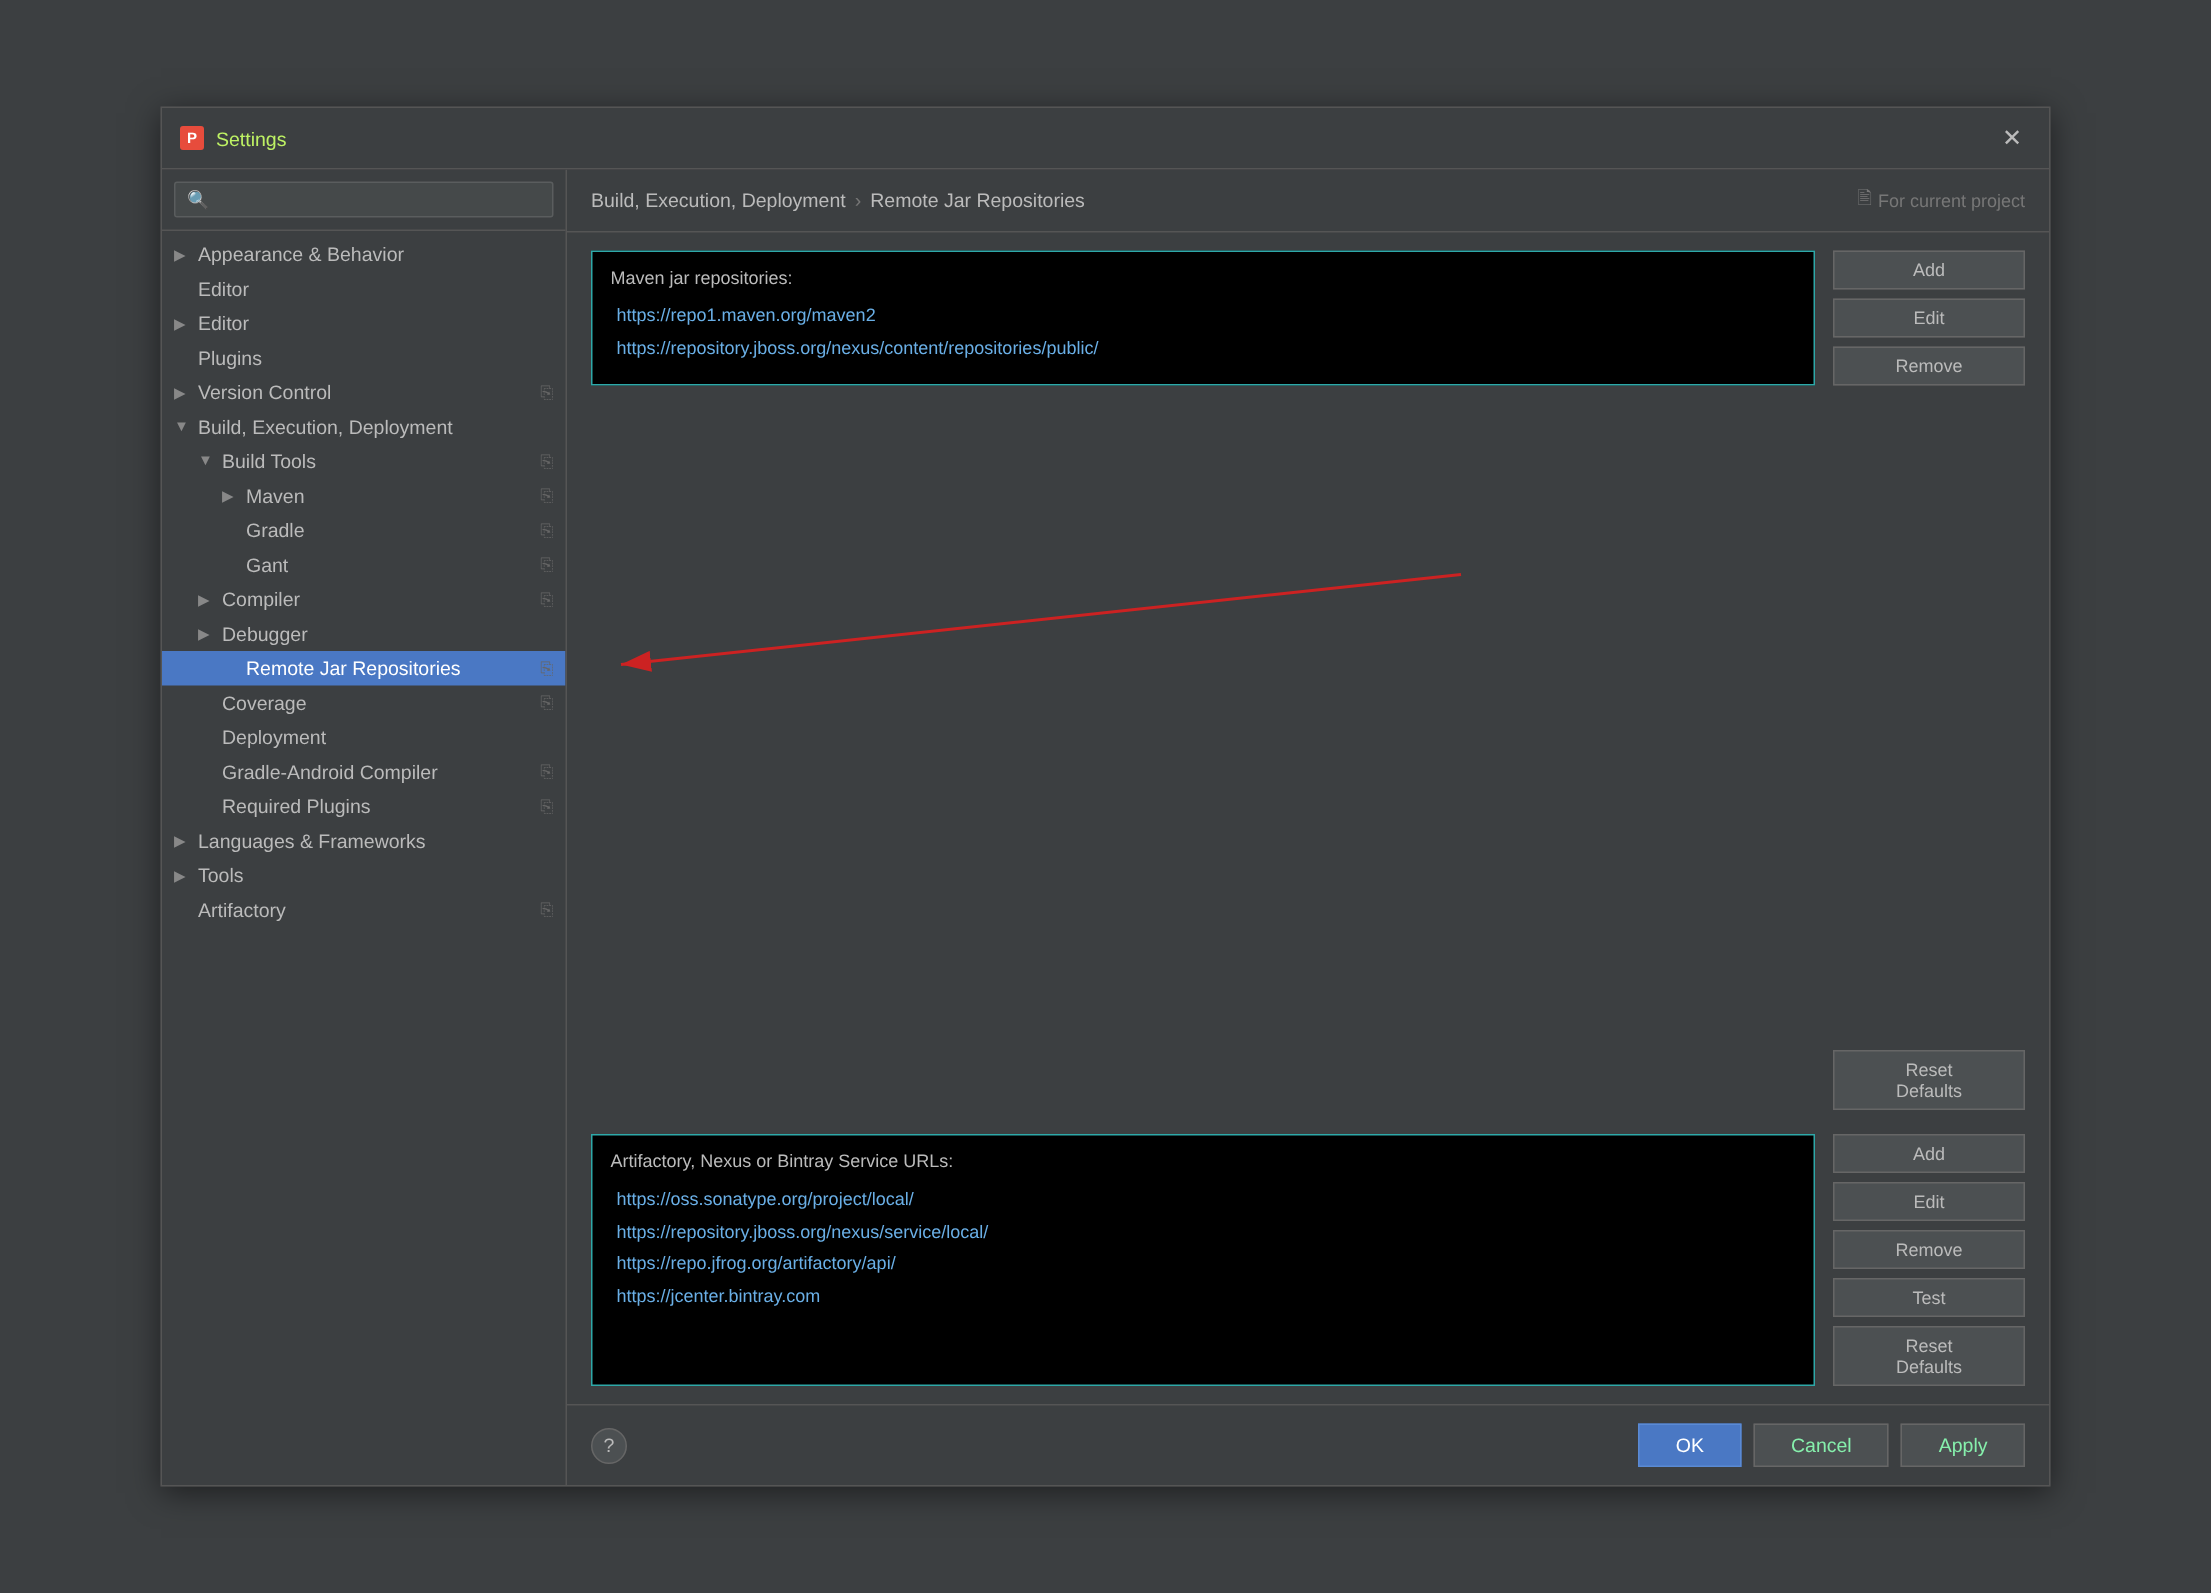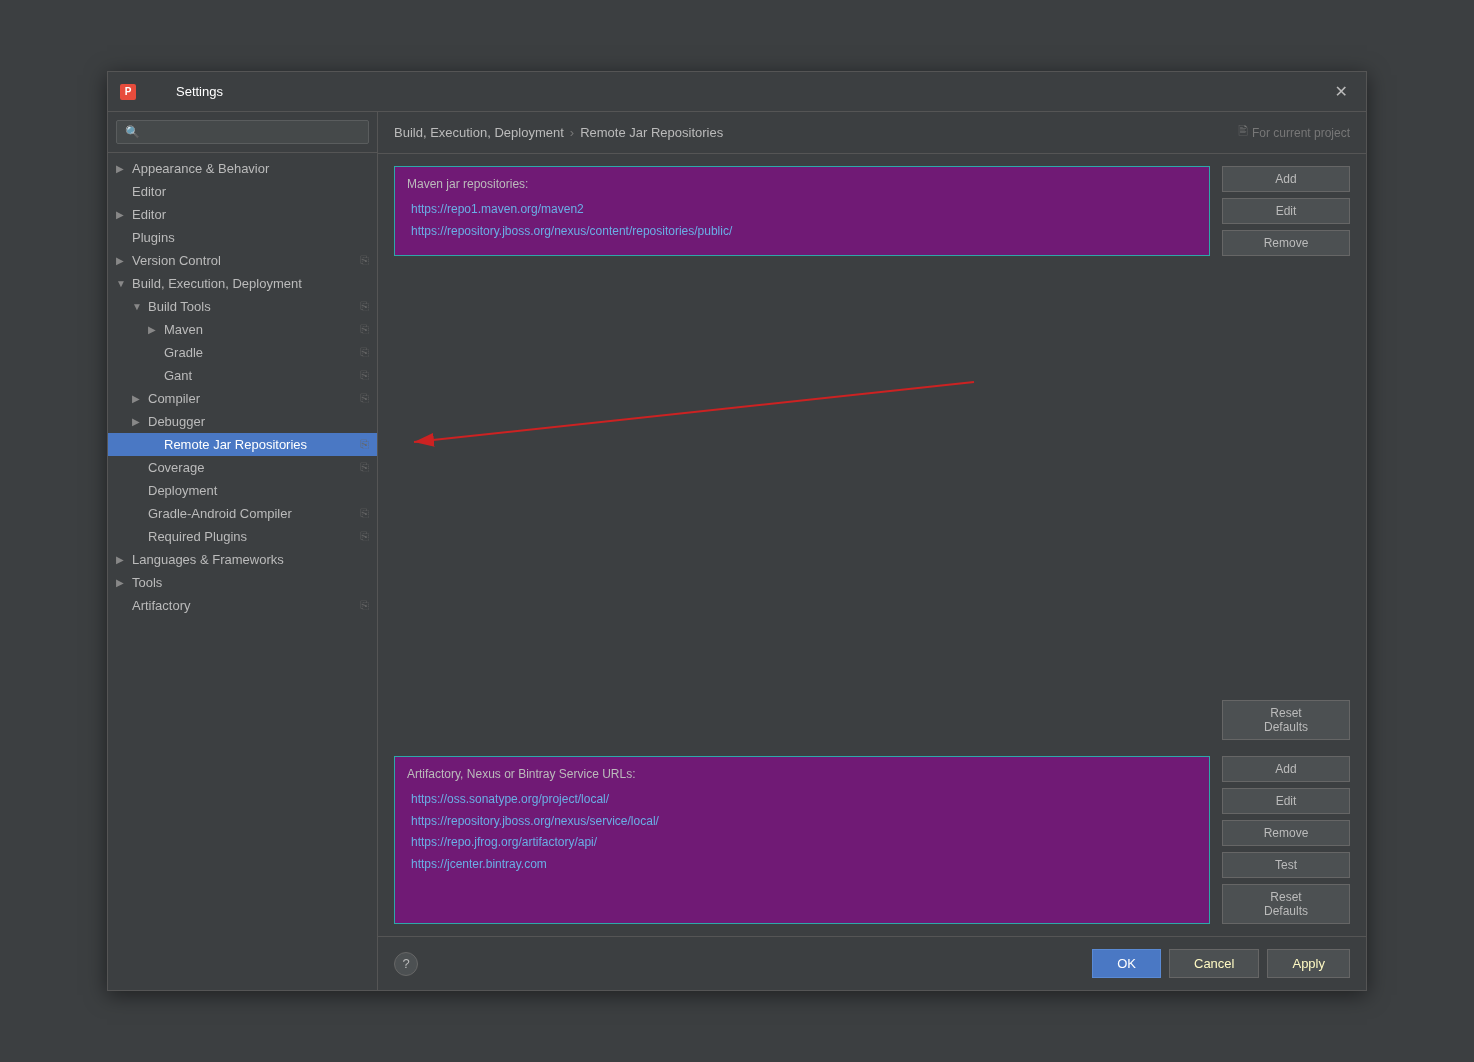--- a/index.html
+++ b/index.html
@@ -42,23 +42,22 @@
       background: #e74c3c;
       border-radius: 2px;
       font-size: 10px;
       display: flex;
       align-items: center;
       justify-content: center;
       color: white;
       font-weight: bold;
     }
     .title-text {
-      color: #ffffff;
-      font-size: 13px;
-      margin-left: 32px;
+      color: #bef264;
+      font-size: 13px;
     }
     .close-btn {
       background: none;
       border: none;
       color: #bbbbbb;
       cursor: pointer;
       font-size: 16px;
       padding: 2px 6px;
     }
     .main-content {
@@ -157,21 +156,21 @@
       overflow-y: auto;
       padding: 12px 16px;
       display: flex;
       flex-direction: column;
       gap: 16px;
       position: relative;
     }
     
     .section-box {
       border: 1px solid #2ea8a8;
-      background: #701a75;
+      background: #000000;
       padding: 10px 12px;
       position: relative;
     }
     .section-label {
       color: #bbbbbb;
       font-size: 12px;
       margin-bottom: 8px;
     }
     .url-list {
       list-style: none;
@@ -239,21 +238,21 @@
       align-items: center;
       justify-content: center;
     }
     .footer-right {
       display: flex;
       gap: 8px;
     }
     .footer-btn {
       background: #4c5052;
       border: 1px solid #666;
-      color: #fef9c3;
+      color: #86efac;
       padding: 6px 24px;
       cursor: pointer;
       font-size: 13px;
     }
     .footer-btn.primary {
       background: #4a78c4;
       border-color: #5a8ad4;
       color: white;
     }
   </style>

